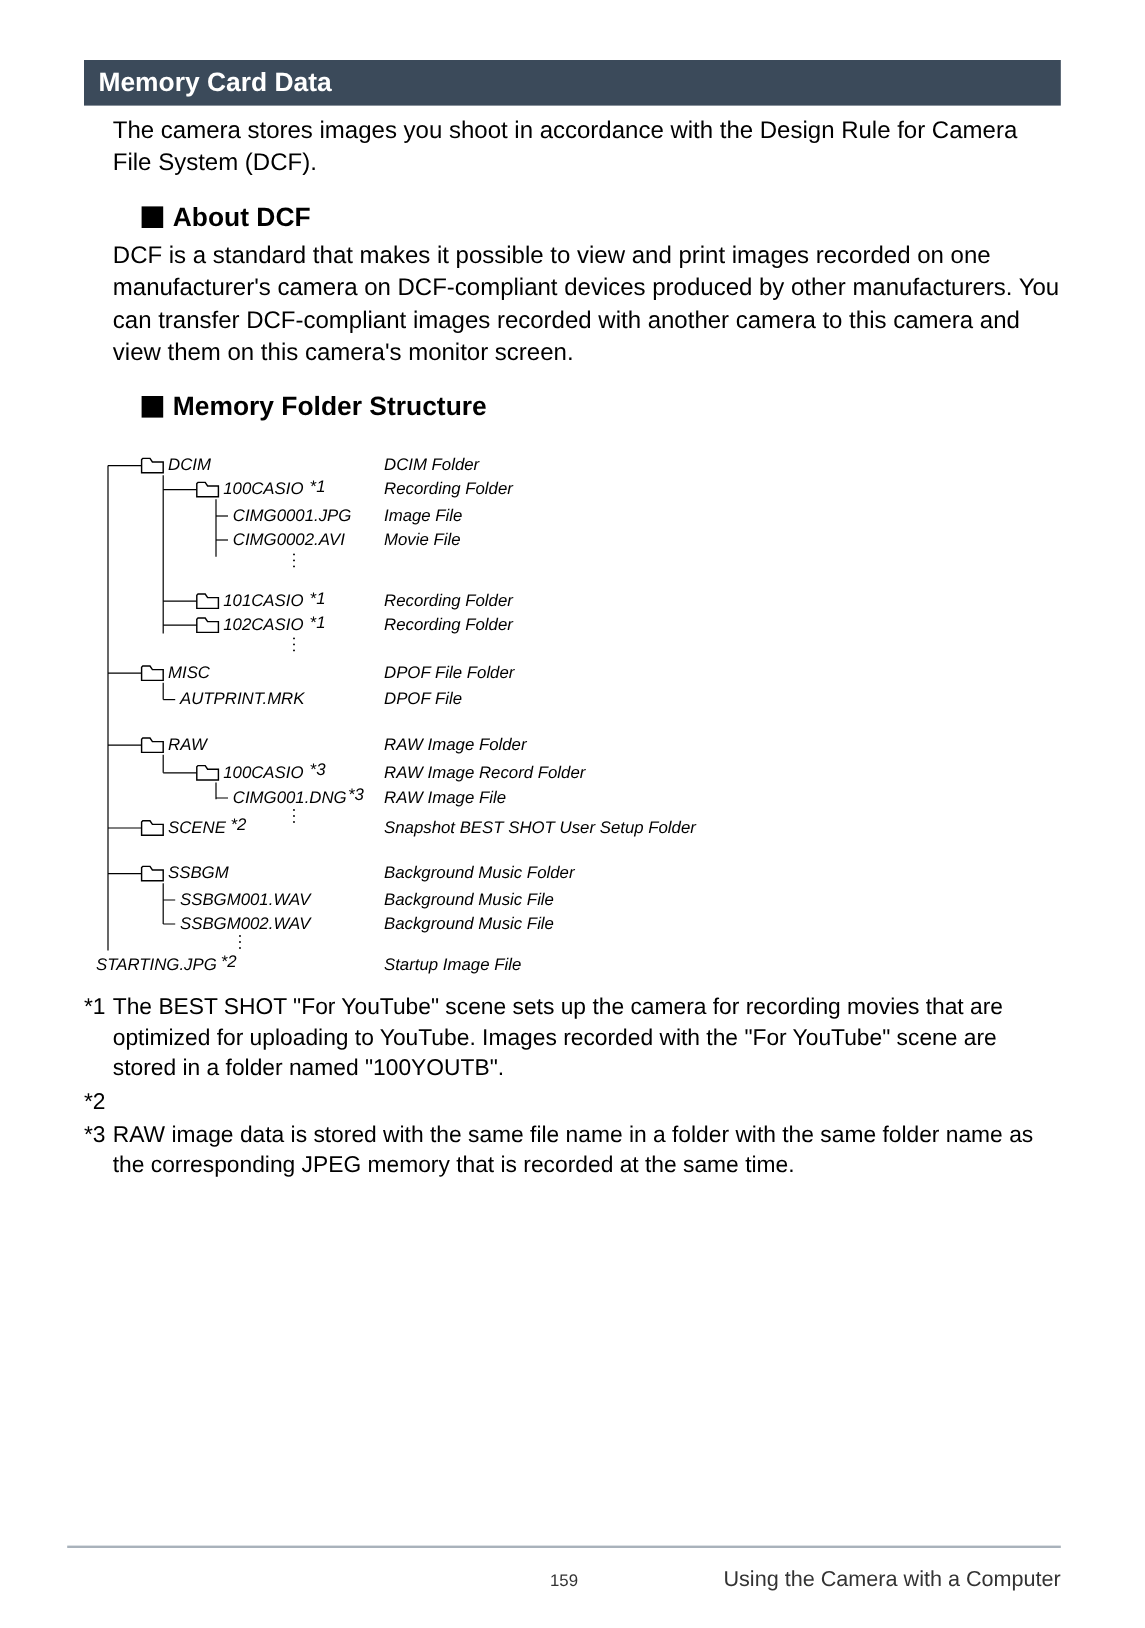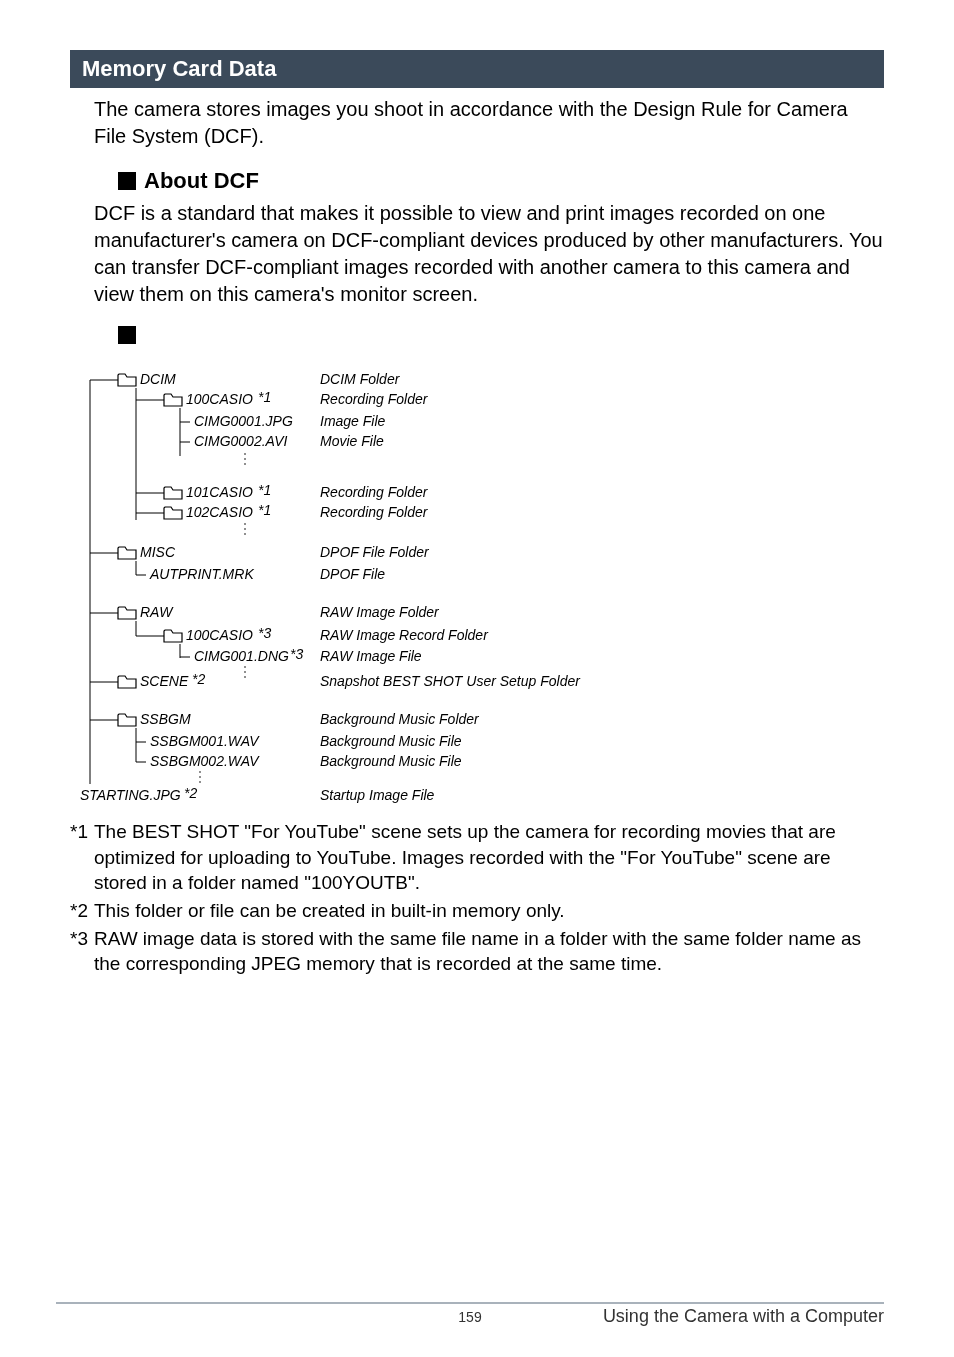--- a/index.html
+++ b/index.html
@@ -80,21 +80,21 @@
       white-space: nowrap;
     }
 
     
     .page-footer {
       position: absolute;
       bottom: 30px;
       left: 56px;
       right: 70px;
       border-top: 2px solid #a9b2bb;
-      padding-top: 2px;
+      padding-top: 16px;
       display: flex;
       justify-content: flex-start;
       align-items: center;
       font-size: 14px;
       color: #222;
     }
     .page-footer .page-num {
       position: absolute;
       left: 50%;
       transform: translateX(-50%);
@@ -115,20 +115,21 @@
 
 <div class="subheading">
   <span class="square"></span>
   <span>About DCF</span>
 </div>
 
 <p class="body-text">DCF is a standard that makes it possible to view and print images recorded on one manufacturer's camera on DCF-compliant devices produced by other manufacturers. You can transfer DCF-compliant images recorded with another camera to this camera and view them on this camera's monitor screen.</p>
 
 <div class="subheading">
   <span class="square"></span>
+  <span>Memory Folder Structure</span>
 </div>
 
 <div class="tree-wrap">
   <svg class="tree-svg" width="620" height="445" viewBox="0 0 620 445">
 
     <defs>
 
       <g id="folderIcon">
         <path d="M0 3 L0 14 L18 14 L18 5 L9 5 L7 2 L1 2 Z" fill="none" stroke="#000" stroke-width="1.2"></path>
       </g>
@@ -242,21 +243,20 @@
   </svg>
 </div>
 
 <div class="footnotes">
   <div class="fn-row">
     <span class="fn-mark">*1</span>
     <span>The BEST SHOT "For YouTube" scene sets up the camera for recording movies that are optimized for uploading to YouTube. Images recorded with the "For YouTube" scene are stored in a folder named "100YOUTB".</span>
   </div>
   <div class="fn-row">
     <span class="fn-mark">*2</span>
-    <span>This folder or file can be created in built-in memory only.</span>
   </div>
   <div class="fn-row">
     <span class="fn-mark">*3</span>
     <span>RAW image data is stored with the same file name in a folder with the same folder name as the corresponding JPEG memory that is recorded at the same time.</span>
   </div>
 </div>
 
 <div class="page-footer">
   <span class="page-num">159</span>
   <span class="right-text">Using the Camera with a Computer</span>

